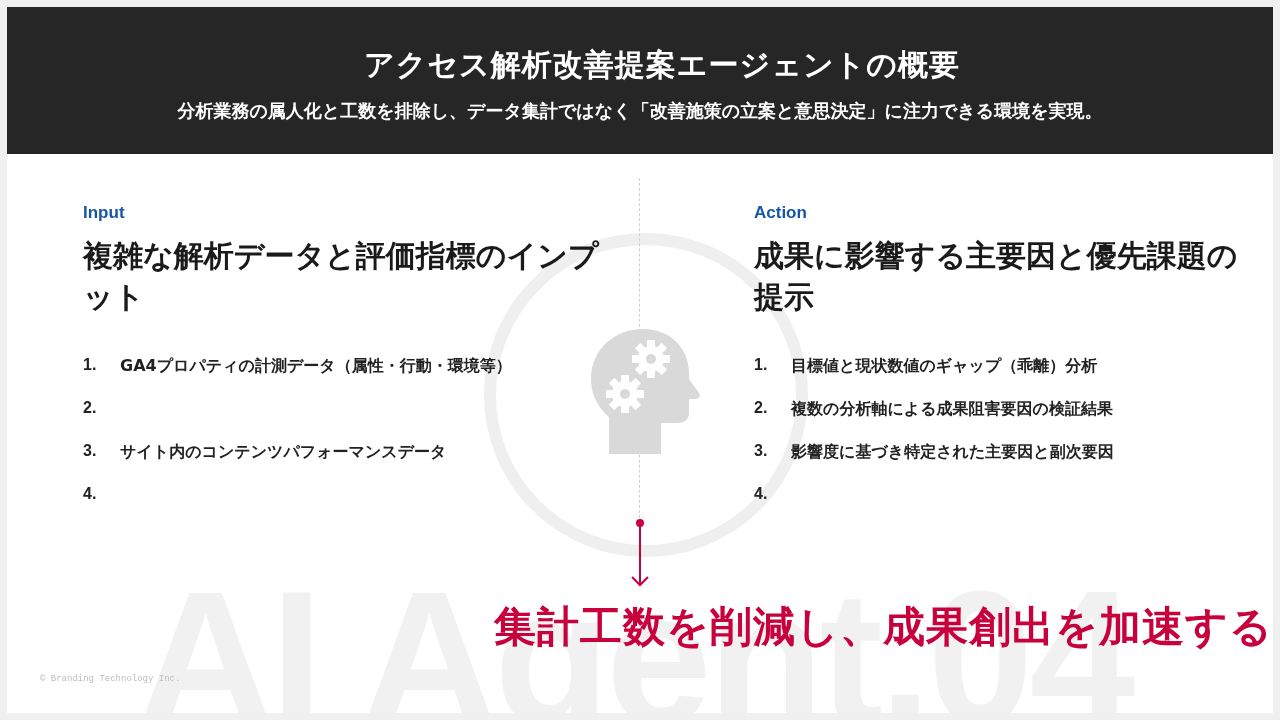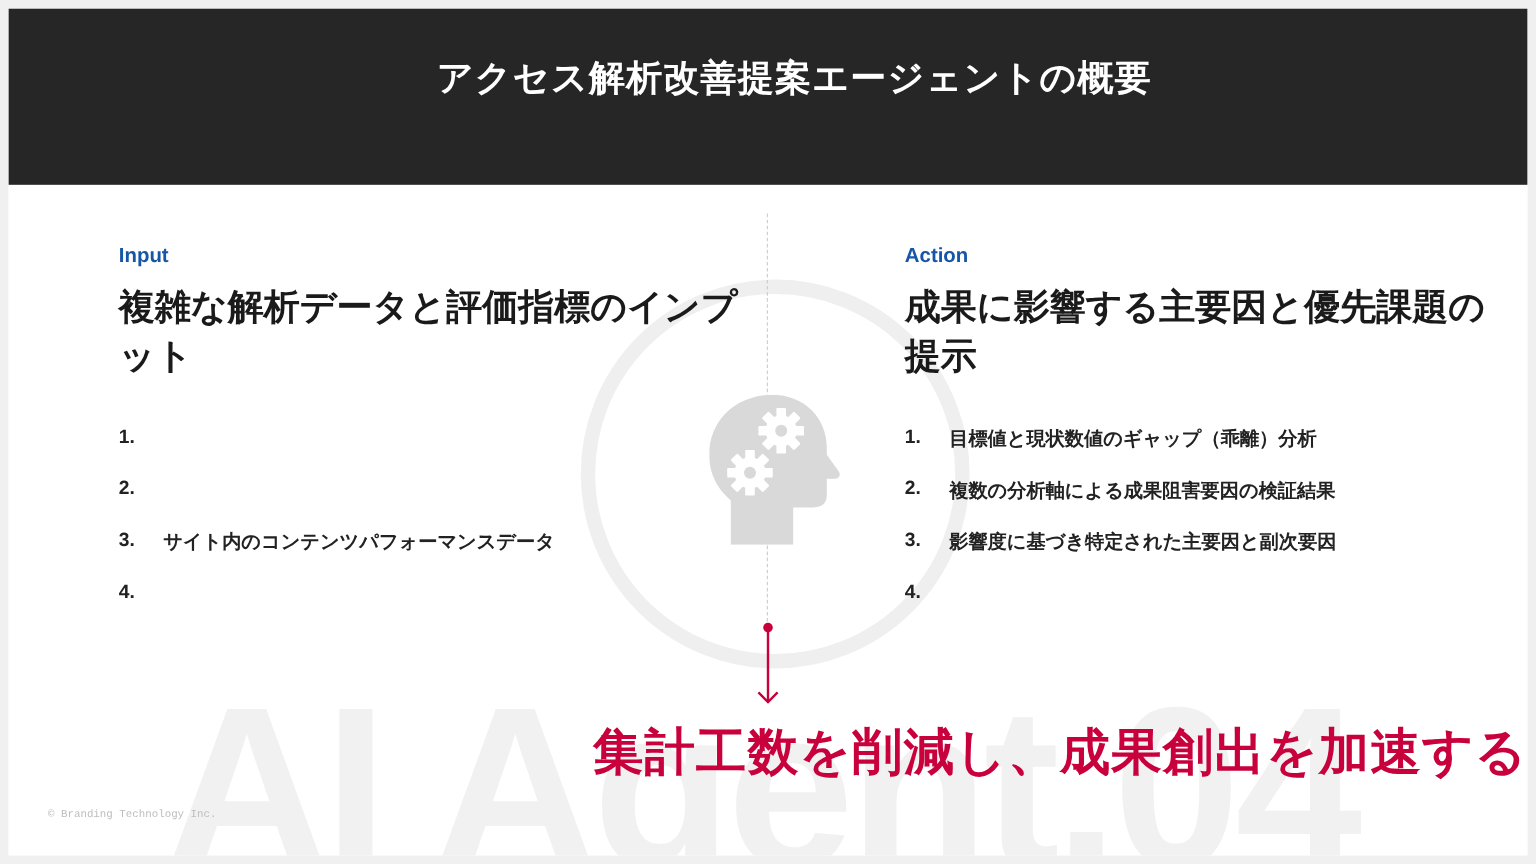--- a/index.html
+++ b/index.html
@@ -41,21 +41,21 @@
       position: absolute; left: 632px; top: 171px; width: 0; height: 345px;
       border-left: 1px dashed #cfcfcf; z-index: 1;
     }
     .head-icon {
       position: absolute; left: 584px; top: 322px; width: 110px; height: 125px; z-index: 2;
     }
     .arrow {
       position: absolute; left: 622px; top: 510px; width: 22px; height: 75px; z-index: 3;
     }
     .col { position: absolute; top: 196px; z-index: 2; }
-    .col.left { left: 76px; width: 520px; margin-left: 16px; }
+    .col.left { left: 76px; width: 520px; }
     .col.right { left: 747px; width: 500px; }
     .col .label {
       font-family: "Liberation Sans", sans-serif; font-weight: bold;
       font-size: 17px; color: #1656a6; height: 24px;
     }
     .col .heading {
       margin-top: 9px; font-size: 30px; font-weight: bold; color: #1a1a1a;
     }
     .col ol { list-style: none; margin: 38px 0 0 0; padding: 0; }
     .col li {
@@ -74,20 +74,21 @@
   </style>
 </head>
 <body>
 
 <div class="slide">
 
   <div class="watermark">AI Agent.04</div>
 
   <div class="header">
     <div class="title">アクセス解析改善提案エージェントの概要</div>
+    <div class="subtitle">分析業務の属人化と工数を排除し、データ集計ではなく「改善施策の立案と意思決定」に注力できる環境を実現。</div>
   </div>
 
   <div class="ring"></div>
   <div class="divider"></div>
 
   <svg class="head-icon" viewBox="0 0 110 125">
     <path d="M18 125 L18 88 C4 76 0 62 0 50 C0 20 24 0 52 0 C80 0 98 20 98 44 L98 50 L108 64 C110 67 108 70 104 70 L98 70 L98 84 C98 91 93 94 86 94 L70 94 L70 125 Z" fill="#d9d9d9"></path>
     <g fill="#ffffff">
       <circle cx="60" cy="30" r="13"></circle>
       <rect x="56" y="11" width="8" height="38" rx="1"></rect>
@@ -109,20 +110,21 @@
     <line x1="11" y1="6" x2="11" y2="68" stroke="#c8003c" stroke-width="2"></line>
     <polyline points="3,60 11,68 19,60" fill="none" stroke="#c8003c" stroke-width="2"></polyline>
   </svg>
 
   <div class="col left">
     <div class="label">Input</div>
     <div class="heading">複雑な解析データと評価指標のインプット</div>
     <ol>
       <li>
           <span class="num">1.</span>
+          <span>GA4プロパティの計測データ（属性・行動・環境等）</span>
         </li>
       <li>
           <span class="num">2.</span>
         </li>
       <li>
           <span class="num">3.</span>
           <span>サイト内のコンテンツパフォーマンスデータ</span>
         </li>
       <li>
           <span class="num">4.</span>

